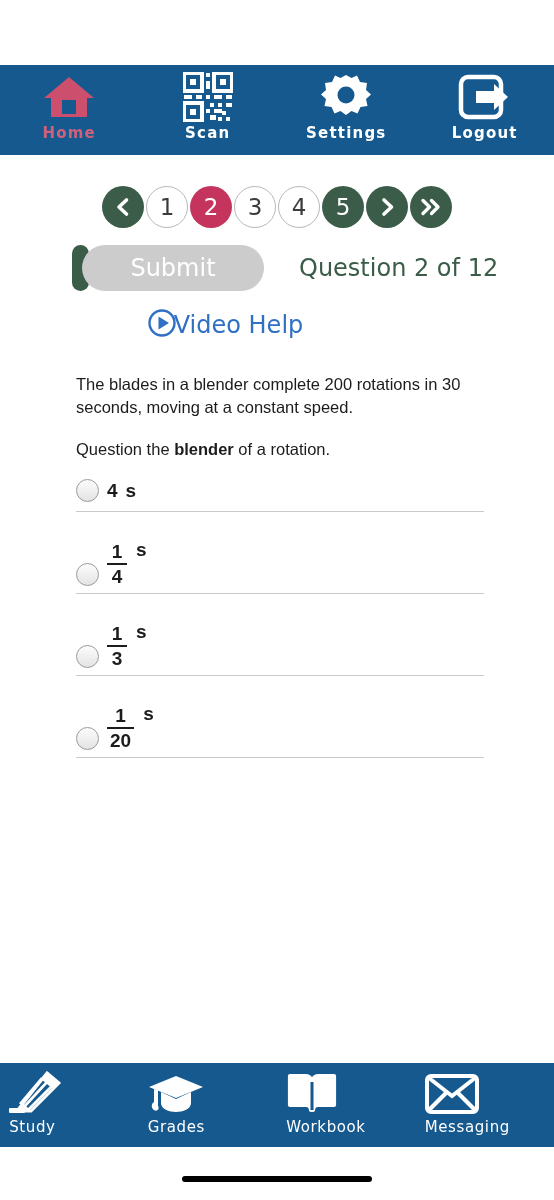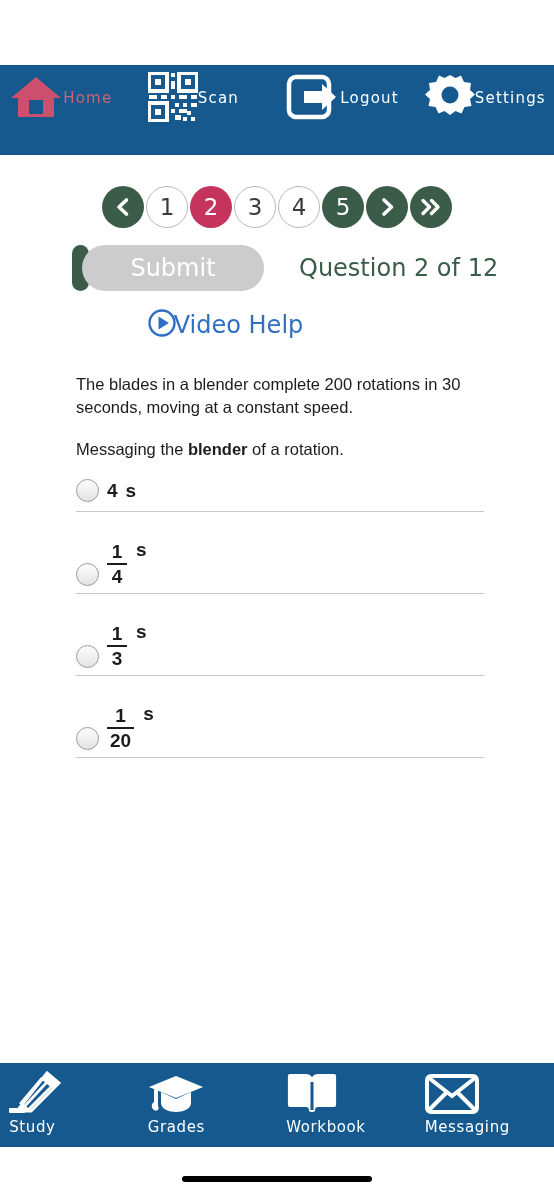--- a/index.html
+++ b/index.html
@@ -28,24 +28,25 @@
     height: 90px;
     background: #15598f;
     display: flex;
     align-items: flex-start;
     justify-content: space-around;
     padding-top: 7px;
   }
   .topbar-item {
     width: 120px;
     display: flex;
-    flex-direction: row;
+    flex-direction: column;
     align-items: center;
     justify-content: flex-start;
     cursor: pointer;
+    font-weight: bold;
   }
   .topbar-icon {
     height: 50px;
     display: flex;
     align-items: center;
     justify-content: center;
   }
   .topbar-label {
     margin-top: 2px;
     font-size: 15px;
@@ -331,37 +332,37 @@
           <rect x="39" y="39" width="4" height="4"></rect>
           <rect x="43" y="45" width="4" height="4"></rect>
           <rect x="35" y="45" width="4" height="4"></rect>
         </svg>
       </span>
       <span class="topbar-label">Scan</span>
     </div>
 
     <div class="topbar-item">
       <span class="topbar-icon">
+        <svg width="50" height="48" viewBox="0 0 50 48" fill="#ffffff">
+          <path d="M25 2 L30.5 5 L36 2.5 L39 9 L46 10 L45 17 L50 21.5 L45 26 L46.5 33 L39.5 34 L36.5 40.5 L30.5 38 L25 42 L19.5 38 L13.5 40.5 L10.5 34 L3.5 33 L5 26 L0 21.5 L5 17 L4 10 L11 9 L14 2.5 L19.5 5 Z"></path>
+          <circle cx="25" cy="22" r="8.5" fill="#15598f"></circle>
+        </svg>
+      </span>
+      <span class="topbar-label">Settings</span>
+    </div>
+
+    <div class="topbar-item">
+      <span class="topbar-icon">
         <svg width="54" height="48" viewBox="0 0 54 48">
           <rect x="3" y="4" width="40" height="40" rx="7" fill="none" stroke="#ffffff" stroke-width="4.5"></rect>
           <path d="M18 18 L36 18 L36 11 L50 24 L36 37 L36 30 L18 30 Z" fill="#ffffff"></path>
           <rect x="33" y="12" width="14" height="24" fill="#15598f" opacity="0"></rect>
         </svg>
       </span>
       <span class="topbar-label">Logout</span>
-    </div>
-
-    <div class="topbar-item">
-      <span class="topbar-icon">
-        <svg width="50" height="48" viewBox="0 0 50 48" fill="#ffffff">
-          <path d="M25 2 L30.5 5 L36 2.5 L39 9 L46 10 L45 17 L50 21.5 L45 26 L46.5 33 L39.5 34 L36.5 40.5 L30.5 38 L25 42 L19.5 38 L13.5 40.5 L10.5 34 L3.5 33 L5 26 L0 21.5 L5 17 L4 10 L11 9 L14 2.5 L19.5 5 Z"></path>
-          <circle cx="25" cy="22" r="8.5" fill="#15598f"></circle>
-        </svg>
-      </span>
-      <span class="topbar-label">Settings</span>
     </div>
   </div>
 
   <div class="pager">
 
     <div class="pg green">
       <svg width="20" height="20" viewBox="0 0 20 20">
         <path d="M13.5 3 L6 10 L13.5 17" fill="none" stroke="#ffffff" stroke-width="3.6" stroke-linecap="round" stroke-linejoin="round"></path>
       </svg>
     </div>
@@ -409,21 +410,21 @@
       <svg width="30" height="30" viewBox="0 0 30 30">
         <circle cx="15" cy="15" r="12.5" fill="none" stroke="#2f6fc4" stroke-width="2.4"></circle>
         <path d="M11.5 8.5 L22 15 L11.5 21.5 Z" fill="#2f6fc4"></path>
       </svg>
     </span>
     <span class="video-help-label">Video Help</span>
   </div>
 
   <div class="question-body">
     <div class="q-text">The blades in a blender complete 200 rotations in 30 seconds, moving at a constant speed.</div>
-    <div class="q-text second"><span>Messaging the </span><b>blender</b><span> of a rotation.</span></div>
+    <div class="q-text second"><span>Question the </span><b>blender</b><span> of a rotation.</span></div>
   </div>
 
   <div class="options">
 
     <div class="option simple">
       <span class="radio"></span>
       <span class="opt-content">
         <span class="plain-val">4</span>
         <span class="unit">s</span>
       </span>

